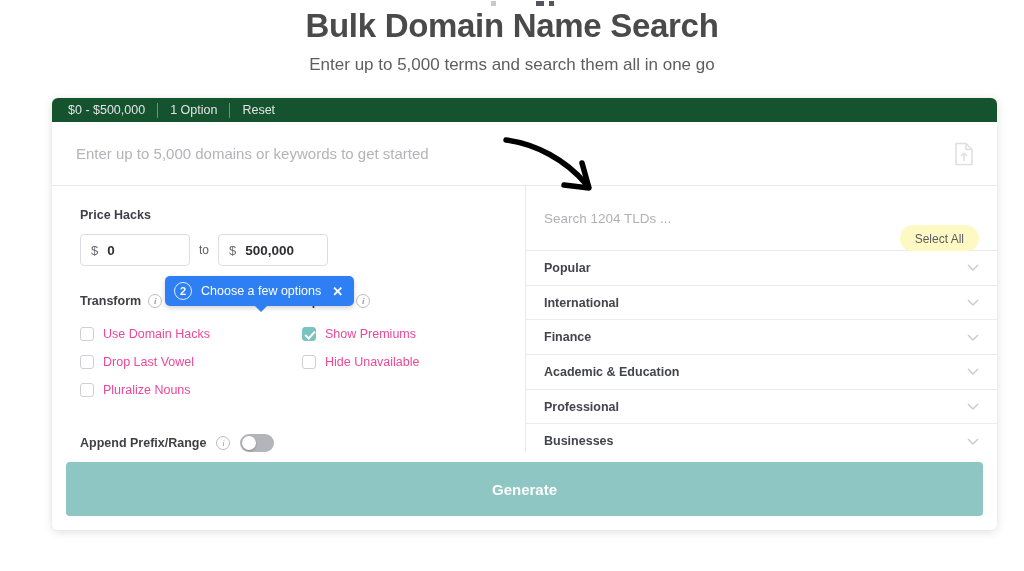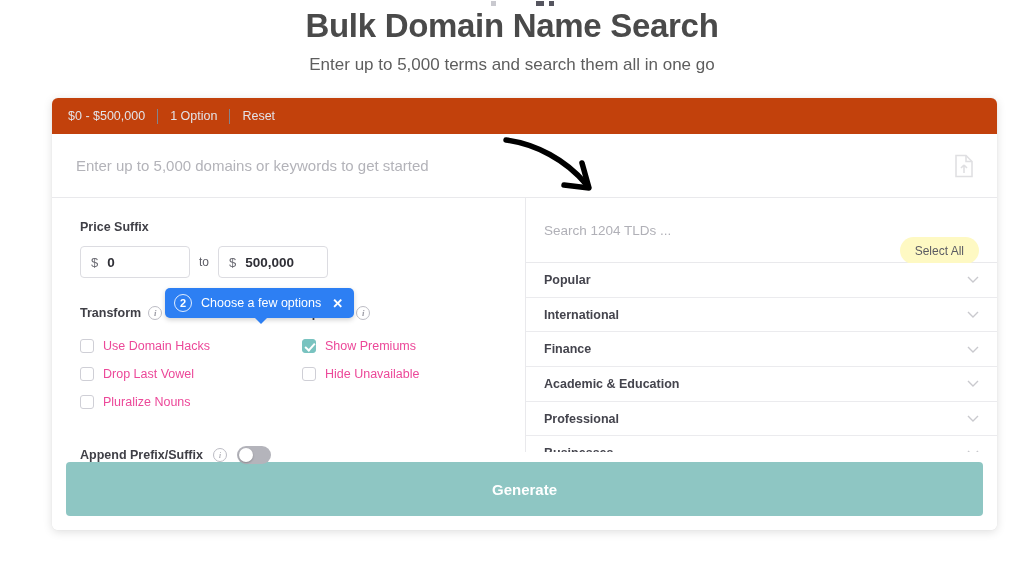--- a/index.html
+++ b/index.html
@@ -27,21 +27,21 @@
     position: absolute; left: 52px; top: 98px;
     width: 945px; height: 432px;
     background: #fff; border-radius: 6px;
     box-shadow: 0 2px 10px rgba(0,0,0,0.13), 0 0 1px rgba(0,0,0,0.1);
     display: flex; flex-direction: column;
     overflow: hidden;
   }
 
   
   .toolbar {
-    height: 36px; background: #c2410c; color: #e6e6ea;
+    height: 24px; background: #14532d; color: #e6e6ea;
     display: flex; align-items: center; padding: 0 16px;
     font-size: 12.5px; flex: 0 0 auto;
   }
   .toolbar-item { color: #e3e3e8; cursor: pointer; white-space: nowrap; }
   .toolbar-sep {
     width: 1px; height: 15px; background: #84848d;
     margin: 0 12px; flex: 0 0 auto;
   }
 
   
@@ -228,21 +228,21 @@
         <path d="M13 1.5v6h6" fill="none" stroke="#b5b5bb" stroke-width="1.6"></path>
         <path d="M11 19v-8M11 11l-3 3M11 11l3 3" fill="none" stroke="#b5b5bb" stroke-width="1.6"></path>
       </svg>
     </div>
 
     <div class="body-split">
 
       <div class="left-pane">
 
         <div class="field-label">
-          <span>Price Suffix</span>
+          <span>Price Hacks</span>
         </div>
 
         <div class="price-row">
           <div class="price-box">
             <span class="price-cur">$</span>
             <input class="price-val" type="text" value="0" style="">
           </div>
           <span class="price-to">to</span>
           <div class="price-box">
             <span class="price-cur">$</span>
@@ -286,21 +286,21 @@
               <div class="check-row">
                 <span class="cb"></span>
                 <span class="check-label">Hide Unavailable</span>
               </div>
             </div>
           </div>
 
         </div>
 
         <div class="append-row">
-          <span class="field-label">Append Prefix/Suffix</span>
+          <span class="field-label">Append Prefix/Range</span>
           <span class="info-icon">i</span>
           <span class="toggle">
             <span class="knob"></span>
           </span>
         </div>
 
         <div class="tooltip">
           <span class="tt-num">2</span>
           <span class="tt-text">Choose a few options</span>
           <span class="tt-close">✕</span>

